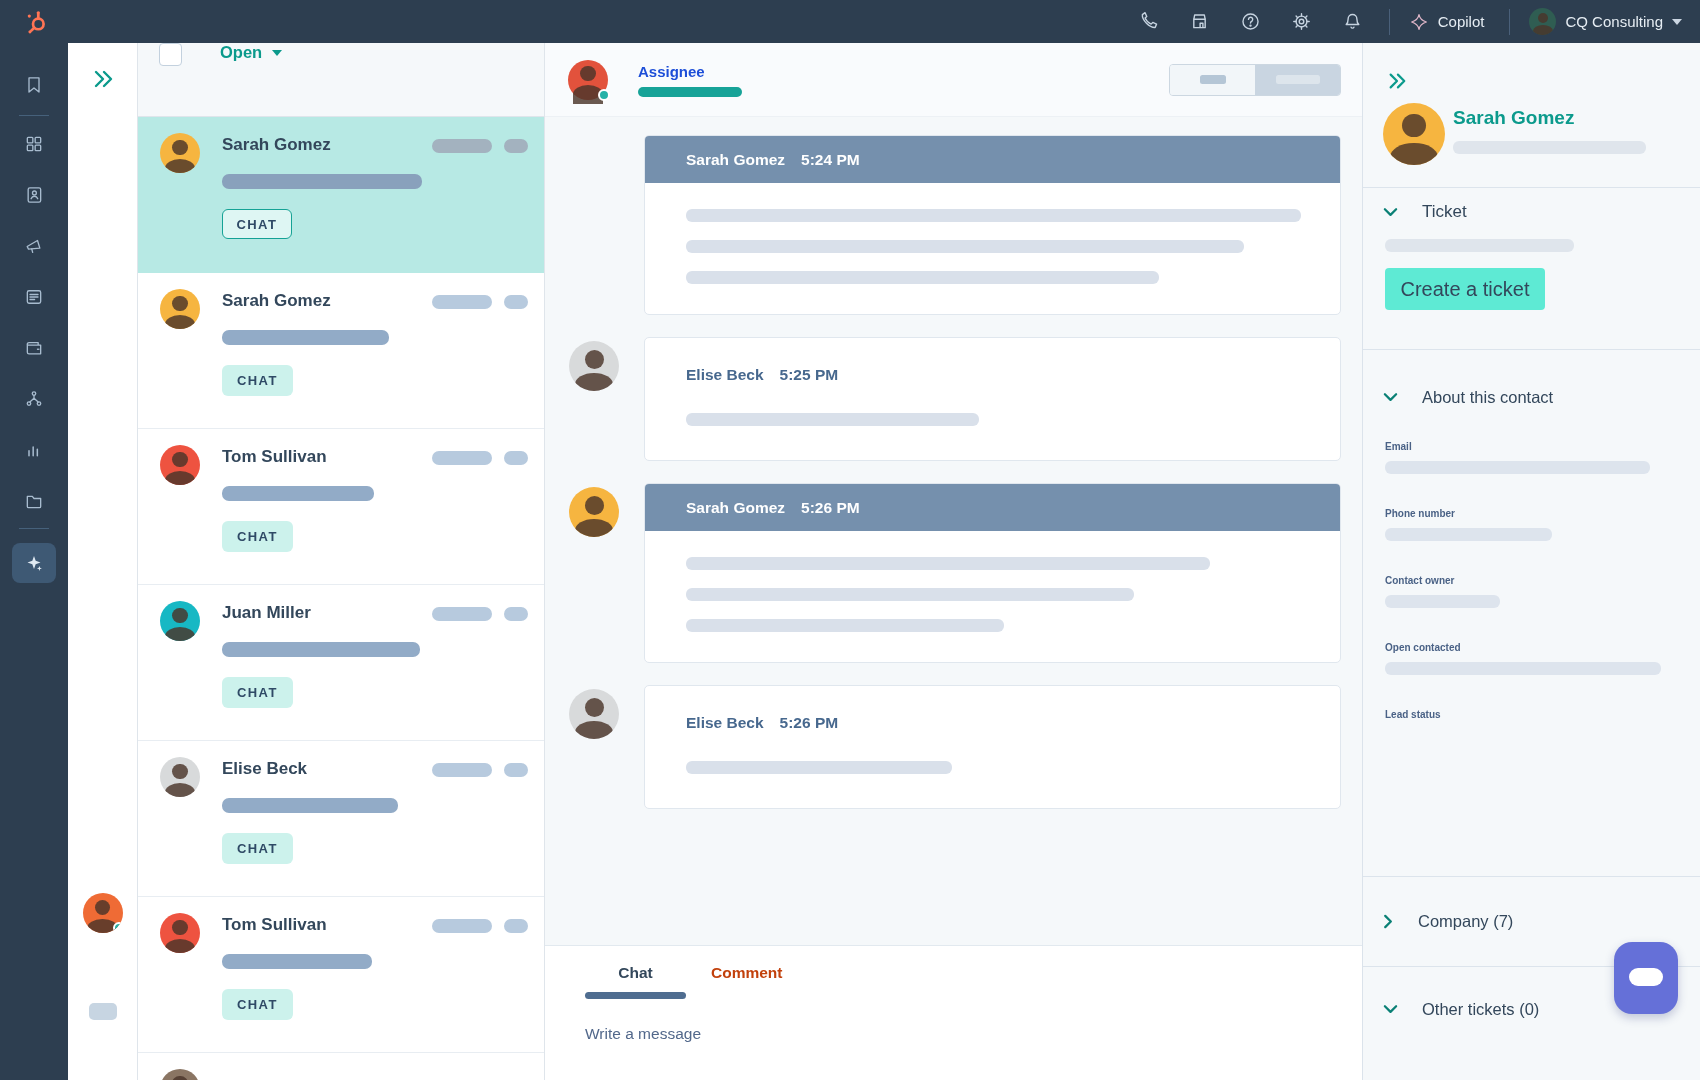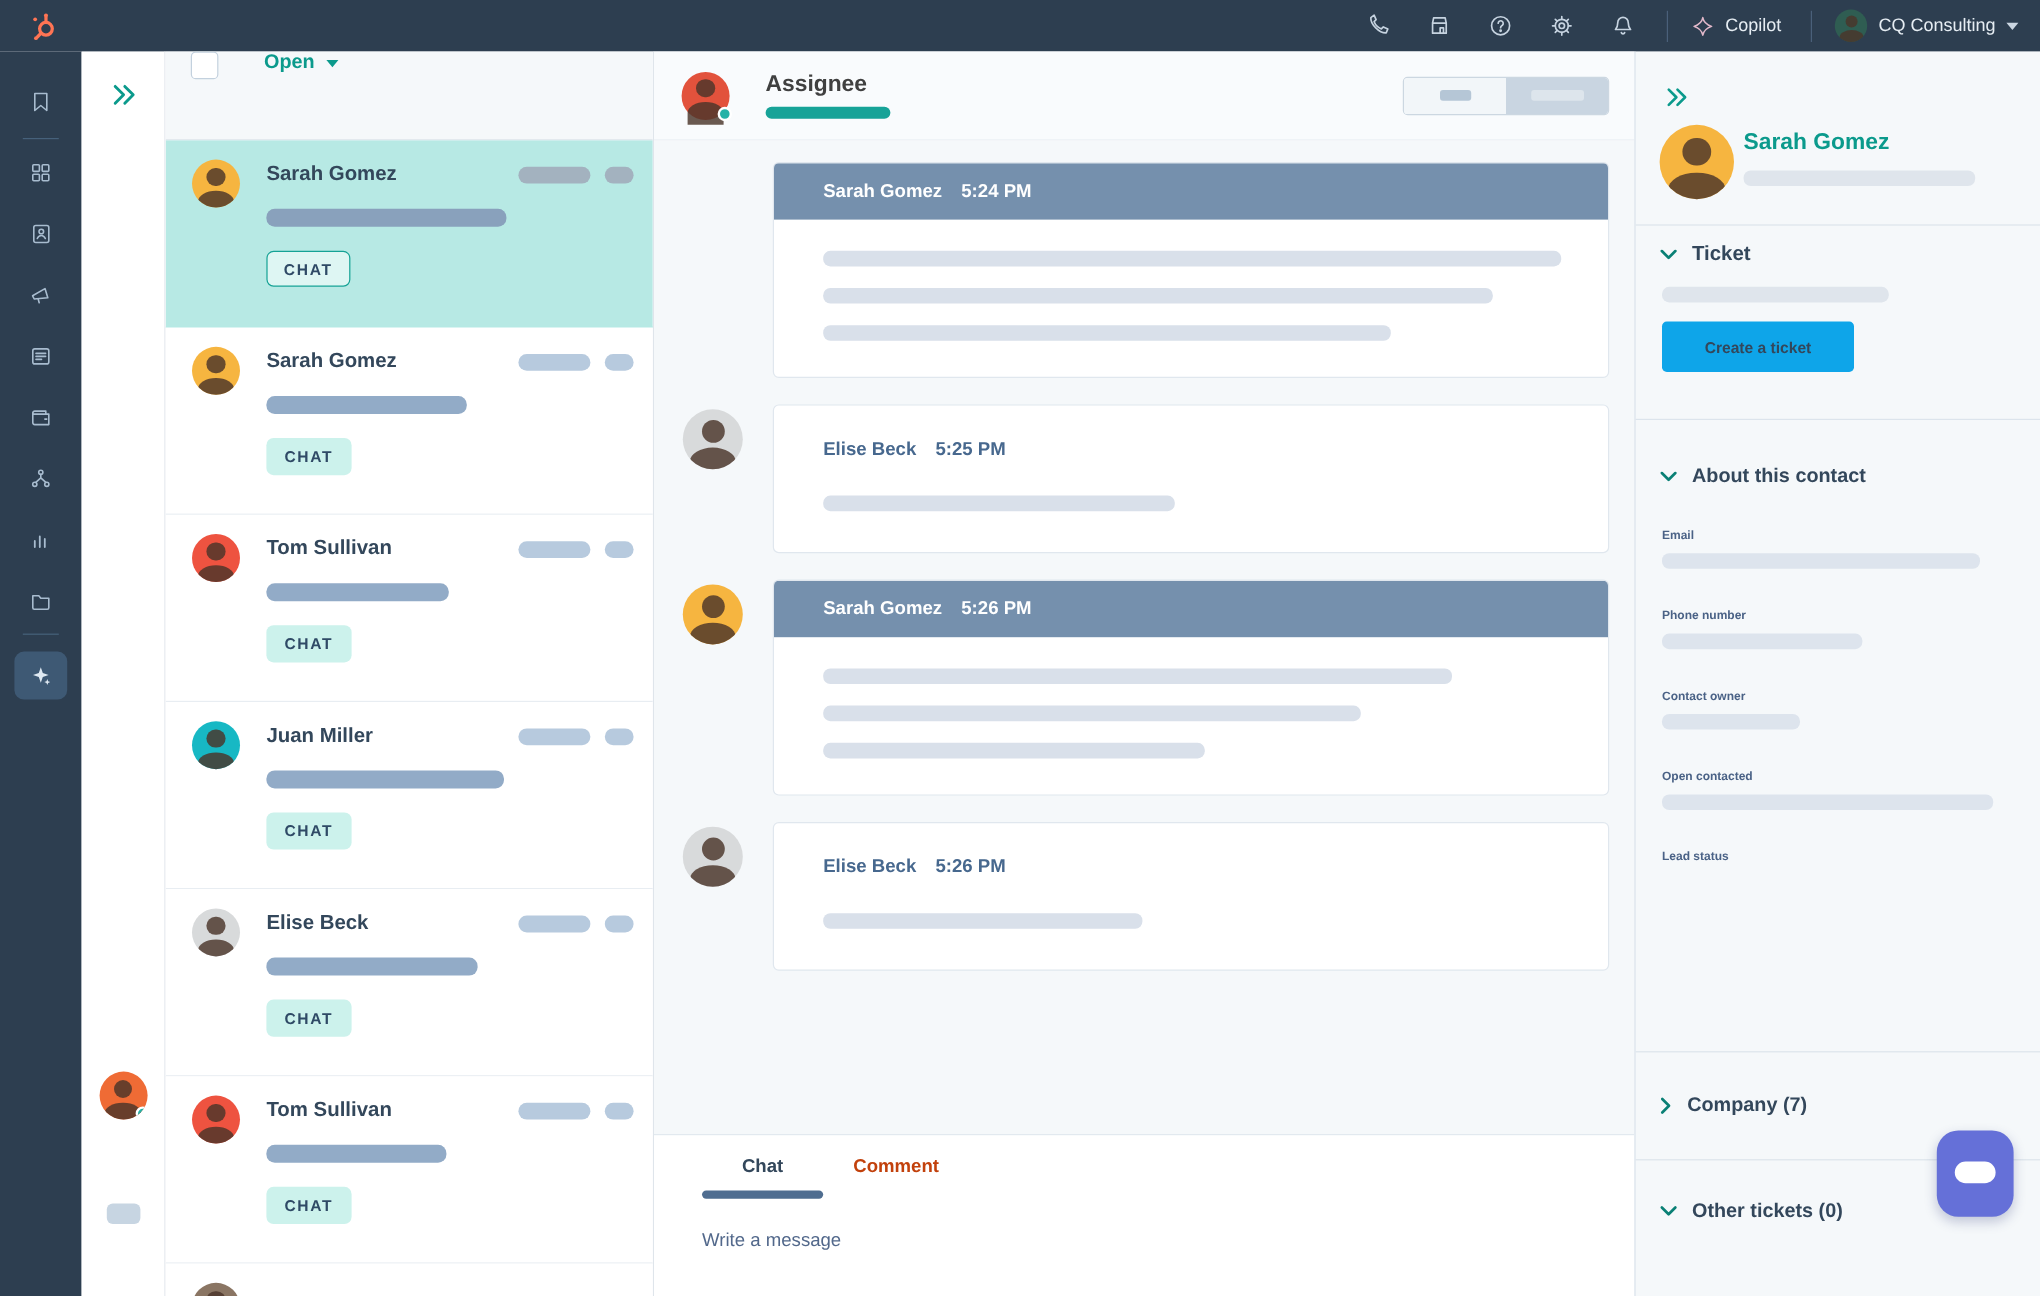--- a/index.html
+++ b/index.html
@@ -69,21 +69,21 @@
   .convo.selected .preview { background:#89a1bc; }
   .convo.selected .tag { background:#def6f3; border:1.5px solid #15a295; padding:6.5px 13.5px; }
   .convo.partial { border-bottom:none; }
 
   
   .chat { flex:1; display:flex; flex-direction:column; min-width:0; background:#f5f8fa; }
   .chat-header { height:74px; background:#f9fbfd; border-bottom:1px solid #edf1f5; display:flex; align-items:center; padding:0 21px 0 23px; flex:none; }
   .chat-header .avatar { width:40px; height:40px; background:#e2523c; overflow:visible; }
   .chat-header .avatar .in { position:absolute; inset:0; border-radius:50%; overflow:hidden; }
   .as-col { margin-left:30px; }
-  .as-label { font-size:19px; font-weight:bold; color:#404040; }
+  .as-label { font-size:15px; font-weight:bold; color:#1d4ed8; }
   .as-bar { width:104px; height:10px; border-radius:5px; background:#17a398; margin-top:7px; }
   .segmented { margin-left:auto; width:172px; height:32px; border:1px solid #ccd7e1; border-radius:4px;
                display:flex; overflow:hidden; }
   .seg { flex:1; display:grid; place-items:center; cursor:pointer; }
   .seg.l { background:#f2f6f9; }
   .seg.l .sbar { width:26px; height:9px; border-radius:2.5px; background:#b5c6d6; }
   .seg.r { background:#c9d5e1; }
   .seg.r .sbar { width:44px; height:9px; border-radius:2.5px; background:#dde5ec; }
 
   .messages { flex:1; overflow:hidden; padding-top:18px; }
@@ -110,26 +110,26 @@
 
   
   .details { width:338px; background:#f5f8fa; border-left:1px solid #dbe3eb; position:relative; flex:none; }
   .dp-sec { border-bottom:1px solid #dce4ec; padding:0 20px; }
   .dp-top { height:145px; padding-top:28px; }
   .dp-contact { display:flex; margin-top:8px; }
   .dp-contact .avatar { width:62px; height:62px; background:#f6b540; }
   .dp-namecol { margin-left:8px; padding-top:4px; }
   .dp-name { color:#0b9a8c; font-weight:bold; font-size:19px; }
   .dp-namecol .bar { width:193px; height:13px; border-radius:6px; background:#dfe5ec; margin-top:12px; }
-  .sec-head { display:flex; align-items:center; gap:12px; font-weight:bold; color:#33475b; cursor:pointer; }
+  .sec-head { display:flex; align-items:center; gap:24px; font-weight:normal; color:#33475b; cursor:pointer; }
   .dp-ticket { height:162px; padding-top:14px; }
   .dp-ticket .sec-head { font-size:17px; }
   .dp-ticket .bar { width:189px; height:13px; border-radius:6px; background:#dfe5ec; margin-top:17px; margin-left:2px; }
-  .btn { margin-top:16px; margin-left:2px; width:160px; height:42px; background:#0ea5e9; border:none; border-radius:4px;
-         font-family:inherit; font-weight:bold; font-size:13px; color:#33475b; cursor:pointer; }
+  .btn { margin-top:16px; margin-left:2px; width:160px; height:42px; background:#5eead4; border:none; border-radius:4px;
+         font-family:inherit; font-weight:normal; font-size:20px; color:#33475b; cursor:pointer; }
   .dp-about { height:527px; padding-top:38px; }
   .dp-about .sec-head { font-size:16.5px; }
   .field { margin-top:34px; margin-left:2px; }
   .field .flabel { font-weight:bold; font-size:10px; color:#4a6286; }
   .field .bar { height:13px; border-radius:6px; background:#dde4ed; margin-top:9px; }
   .dp-company { height:90px; display:flex; align-items:center; }
   .dp-company .sec-head, .dp-other .sec-head { font-size:16.5px; }
   .dp-other { padding-top:33px; border-bottom:none; }
   .widget { position:absolute; right:22px; bottom:66px; width:64px; height:72px; border-radius:18px;
             background:#6570d8; box-shadow:0 4px 10px rgba(40,50,120,.25); cursor:pointer; z-index:5; }

